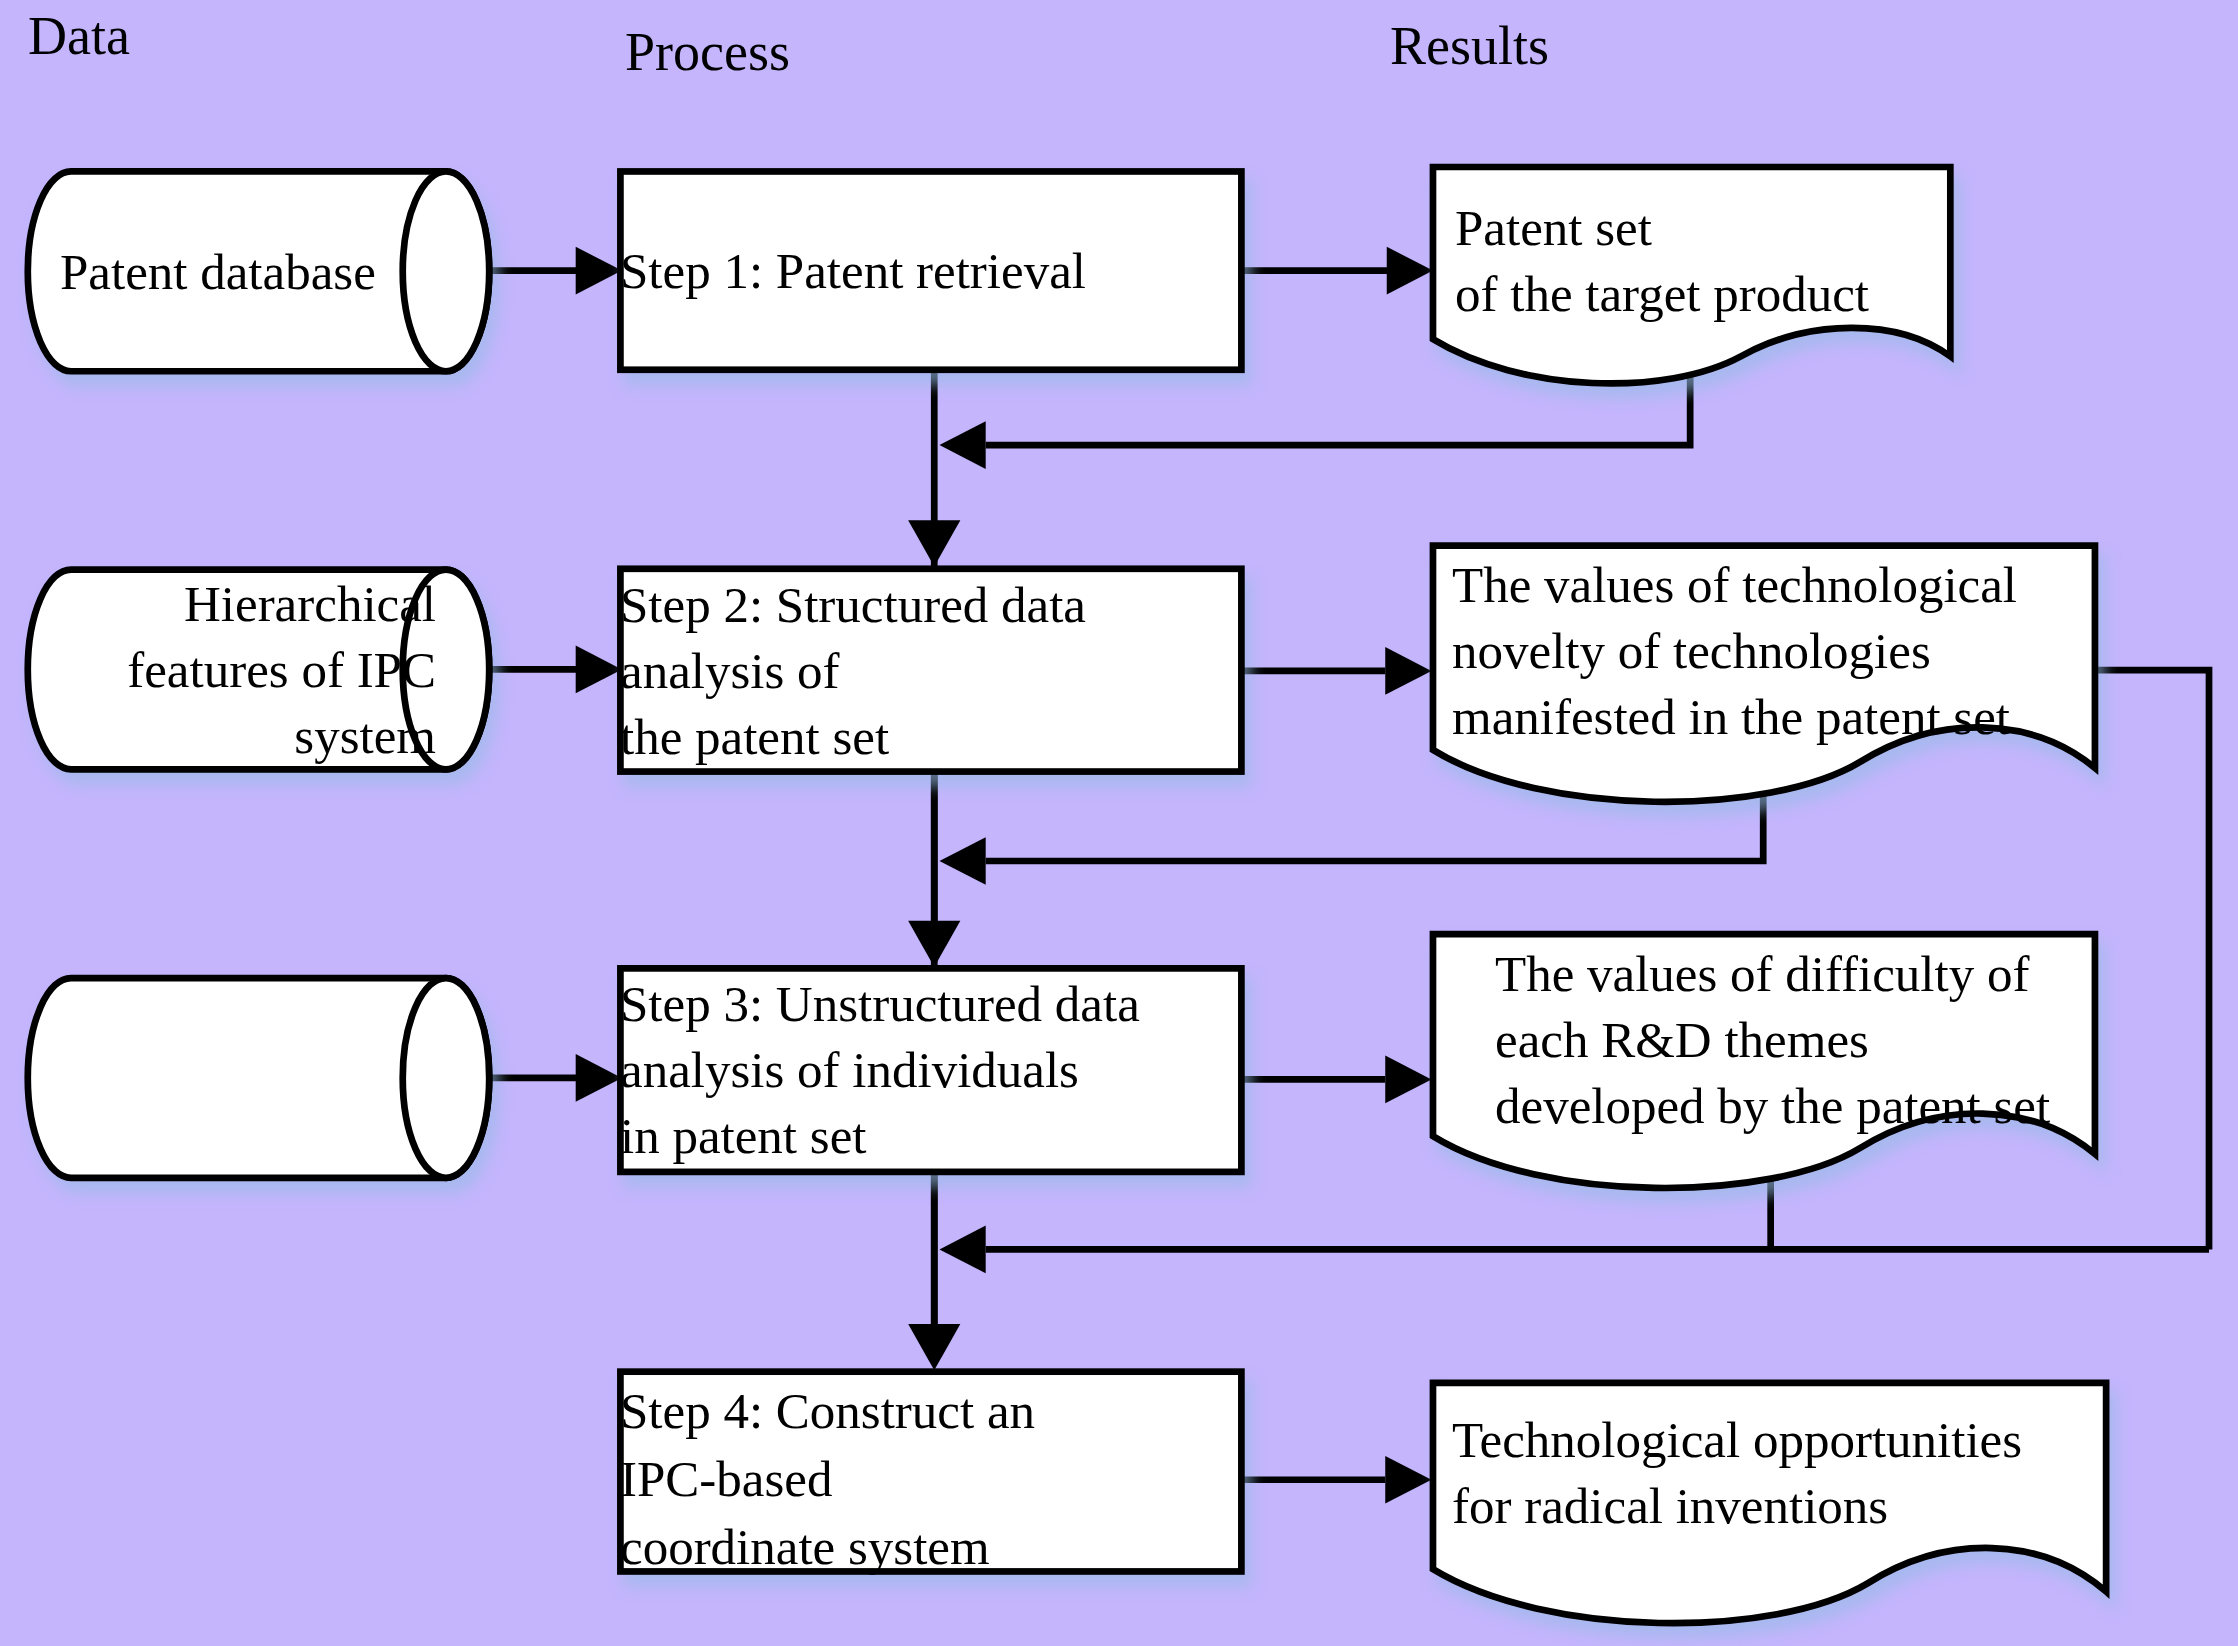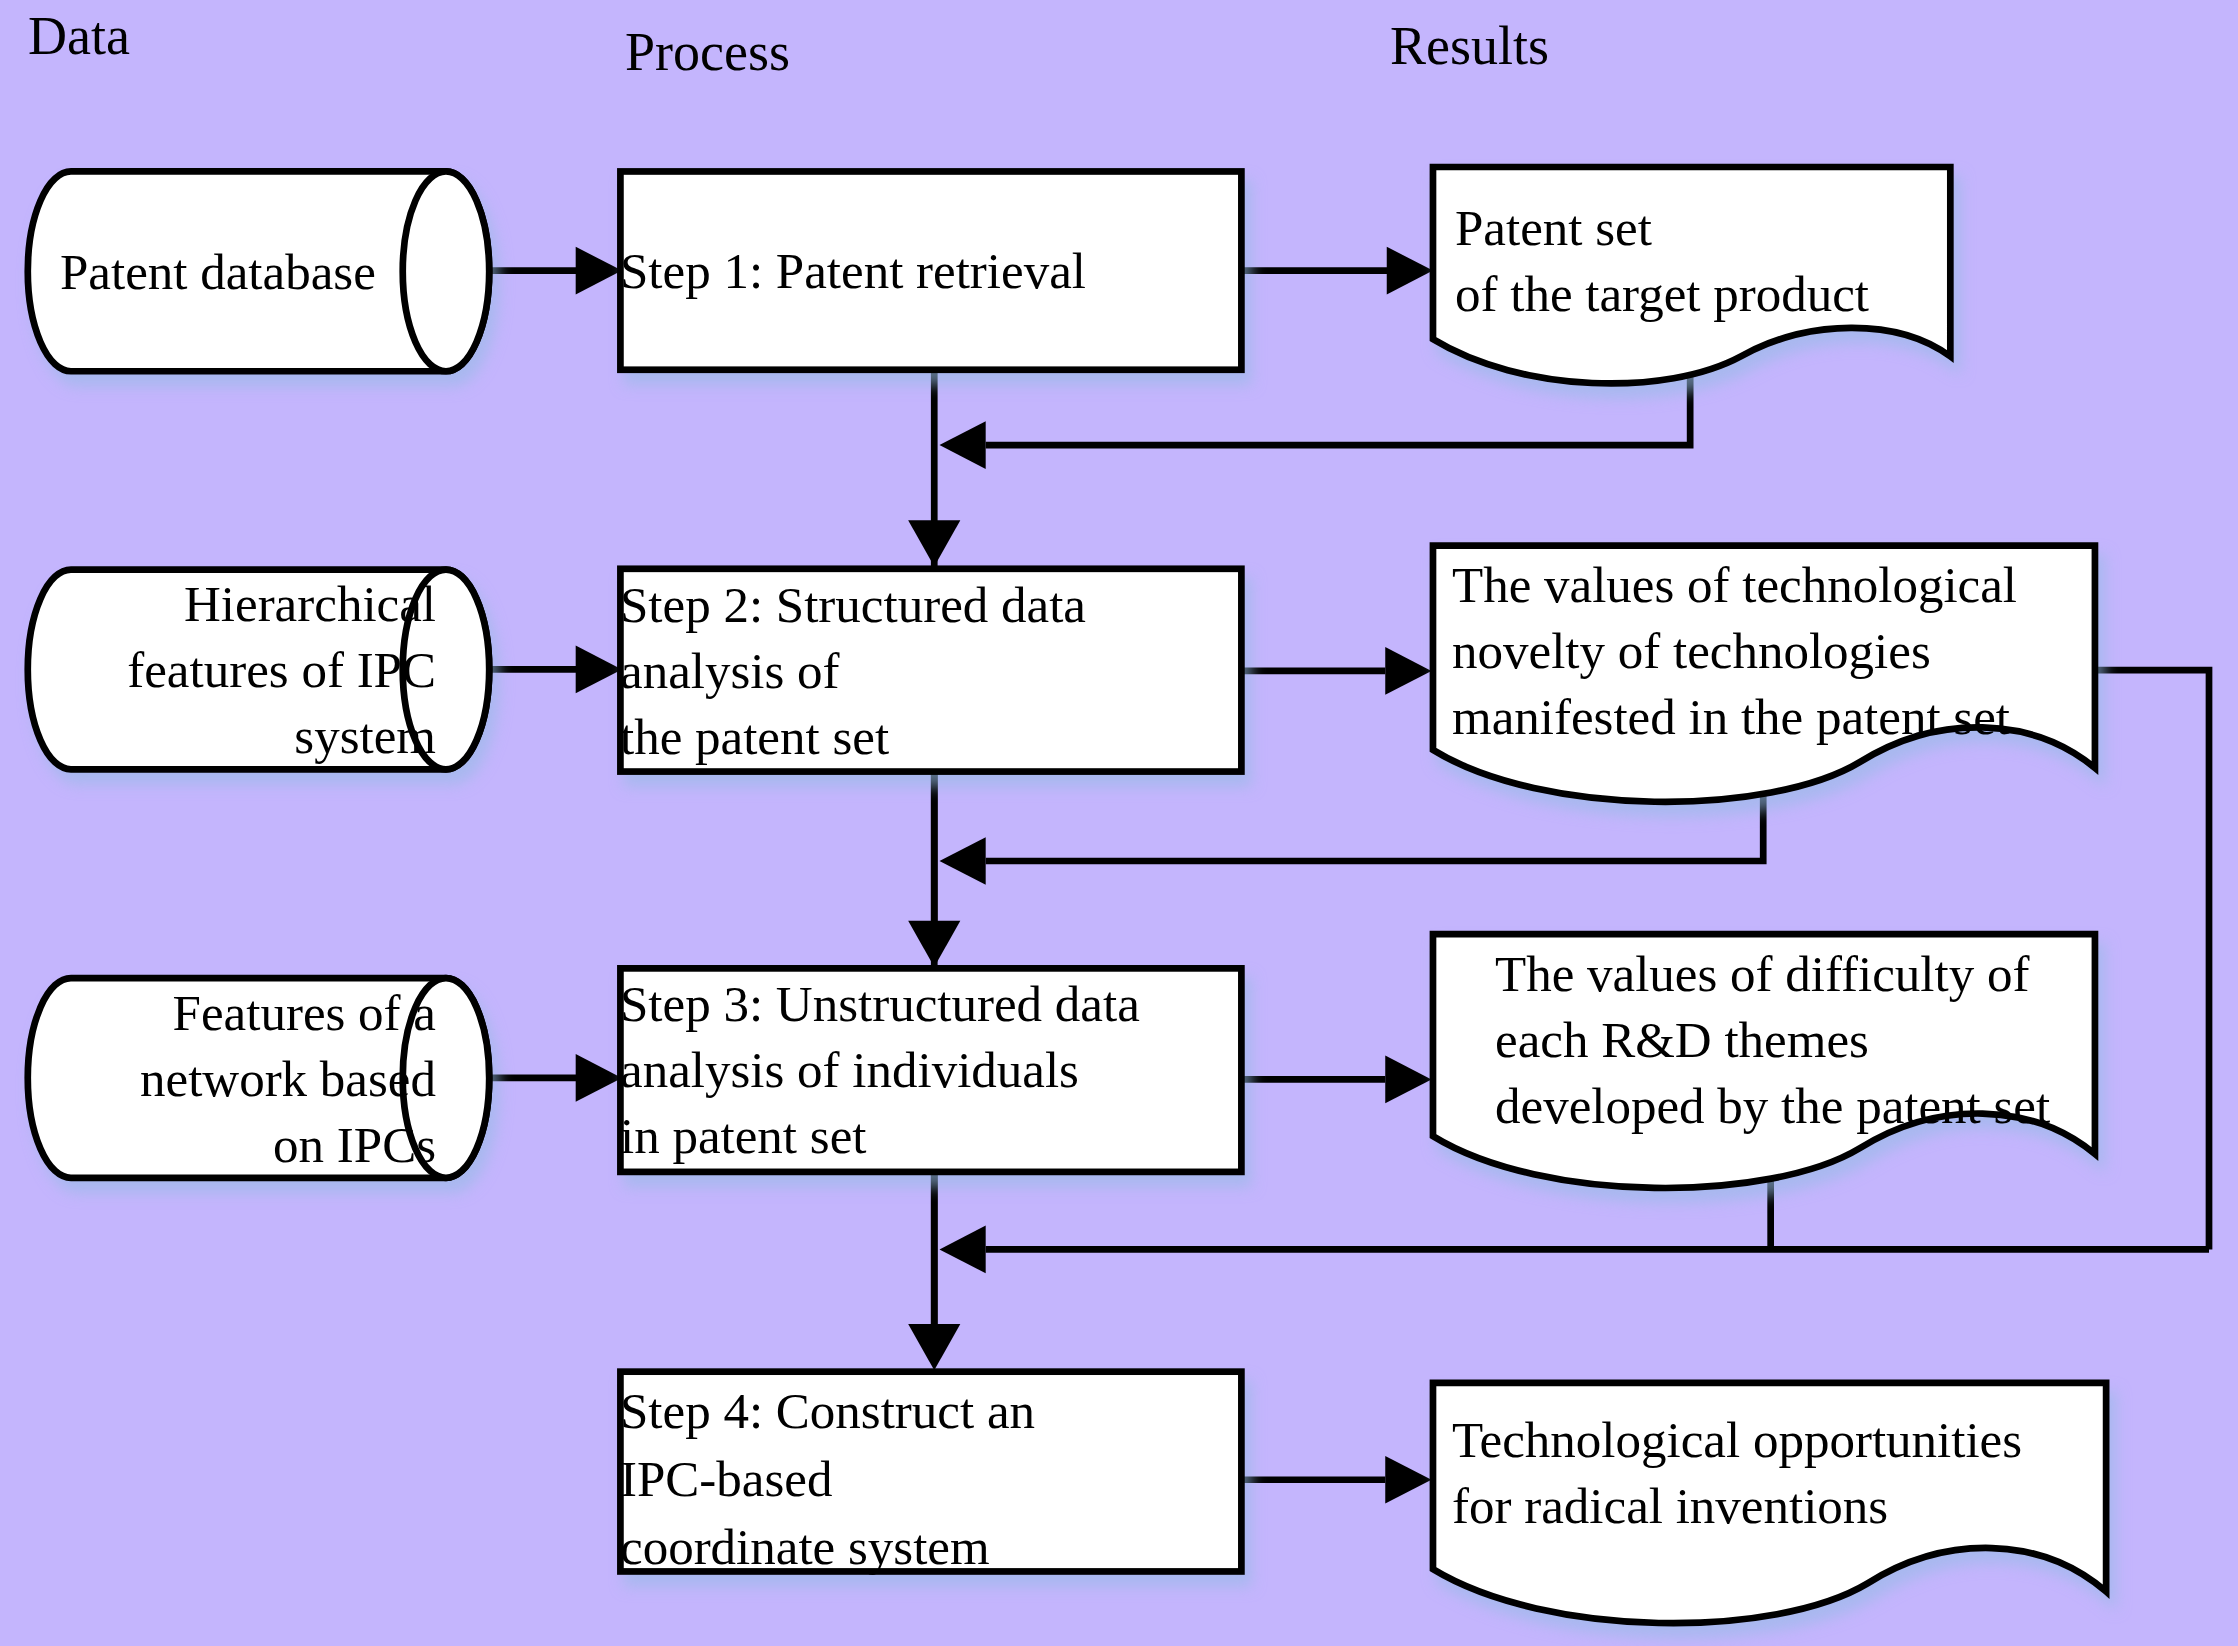--- a/index.html
+++ b/index.html
@@ -115,23 +115,20 @@
   </svg>
 
   <div class="header" style="left:28px;top:6px;">Data</div>
   <div class="header" style="left:625px;top:6px;margin-top:16px;">Process</div>
   <div class="header" style="left:1390px;top:6px;margin-top:10px;">Results</div>
 
   <div class="label center" style="left:60px;top:239px;width:373px;">Patent database</div>
   <div class="label right" style="left:52px;top:571px;width:384px;">Hierarchical
 features of IPC
 system</div>
-  <div class="label right" style="left:52px;top:980px;width:384px;">Features of a
-network based
-on IPCs</div>
 
   <div class="label center" style="left:620px;top:238px;width:621px;">Step 1: Patent retrieval</div>
   <div class="label center" style="left:620px;top:572px;width:621px;">Step 2: Structured data
 analysis of
 the patent set</div>
   <div class="label center" style="left:620px;top:971px;width:621px;">Step 3: Unstructured data
 analysis of individuals
 in patent set</div>
   <div class="label center lh-wide" style="left:620px;top:1377px;width:621px;">Step 4: Construct an
 IPC-based

